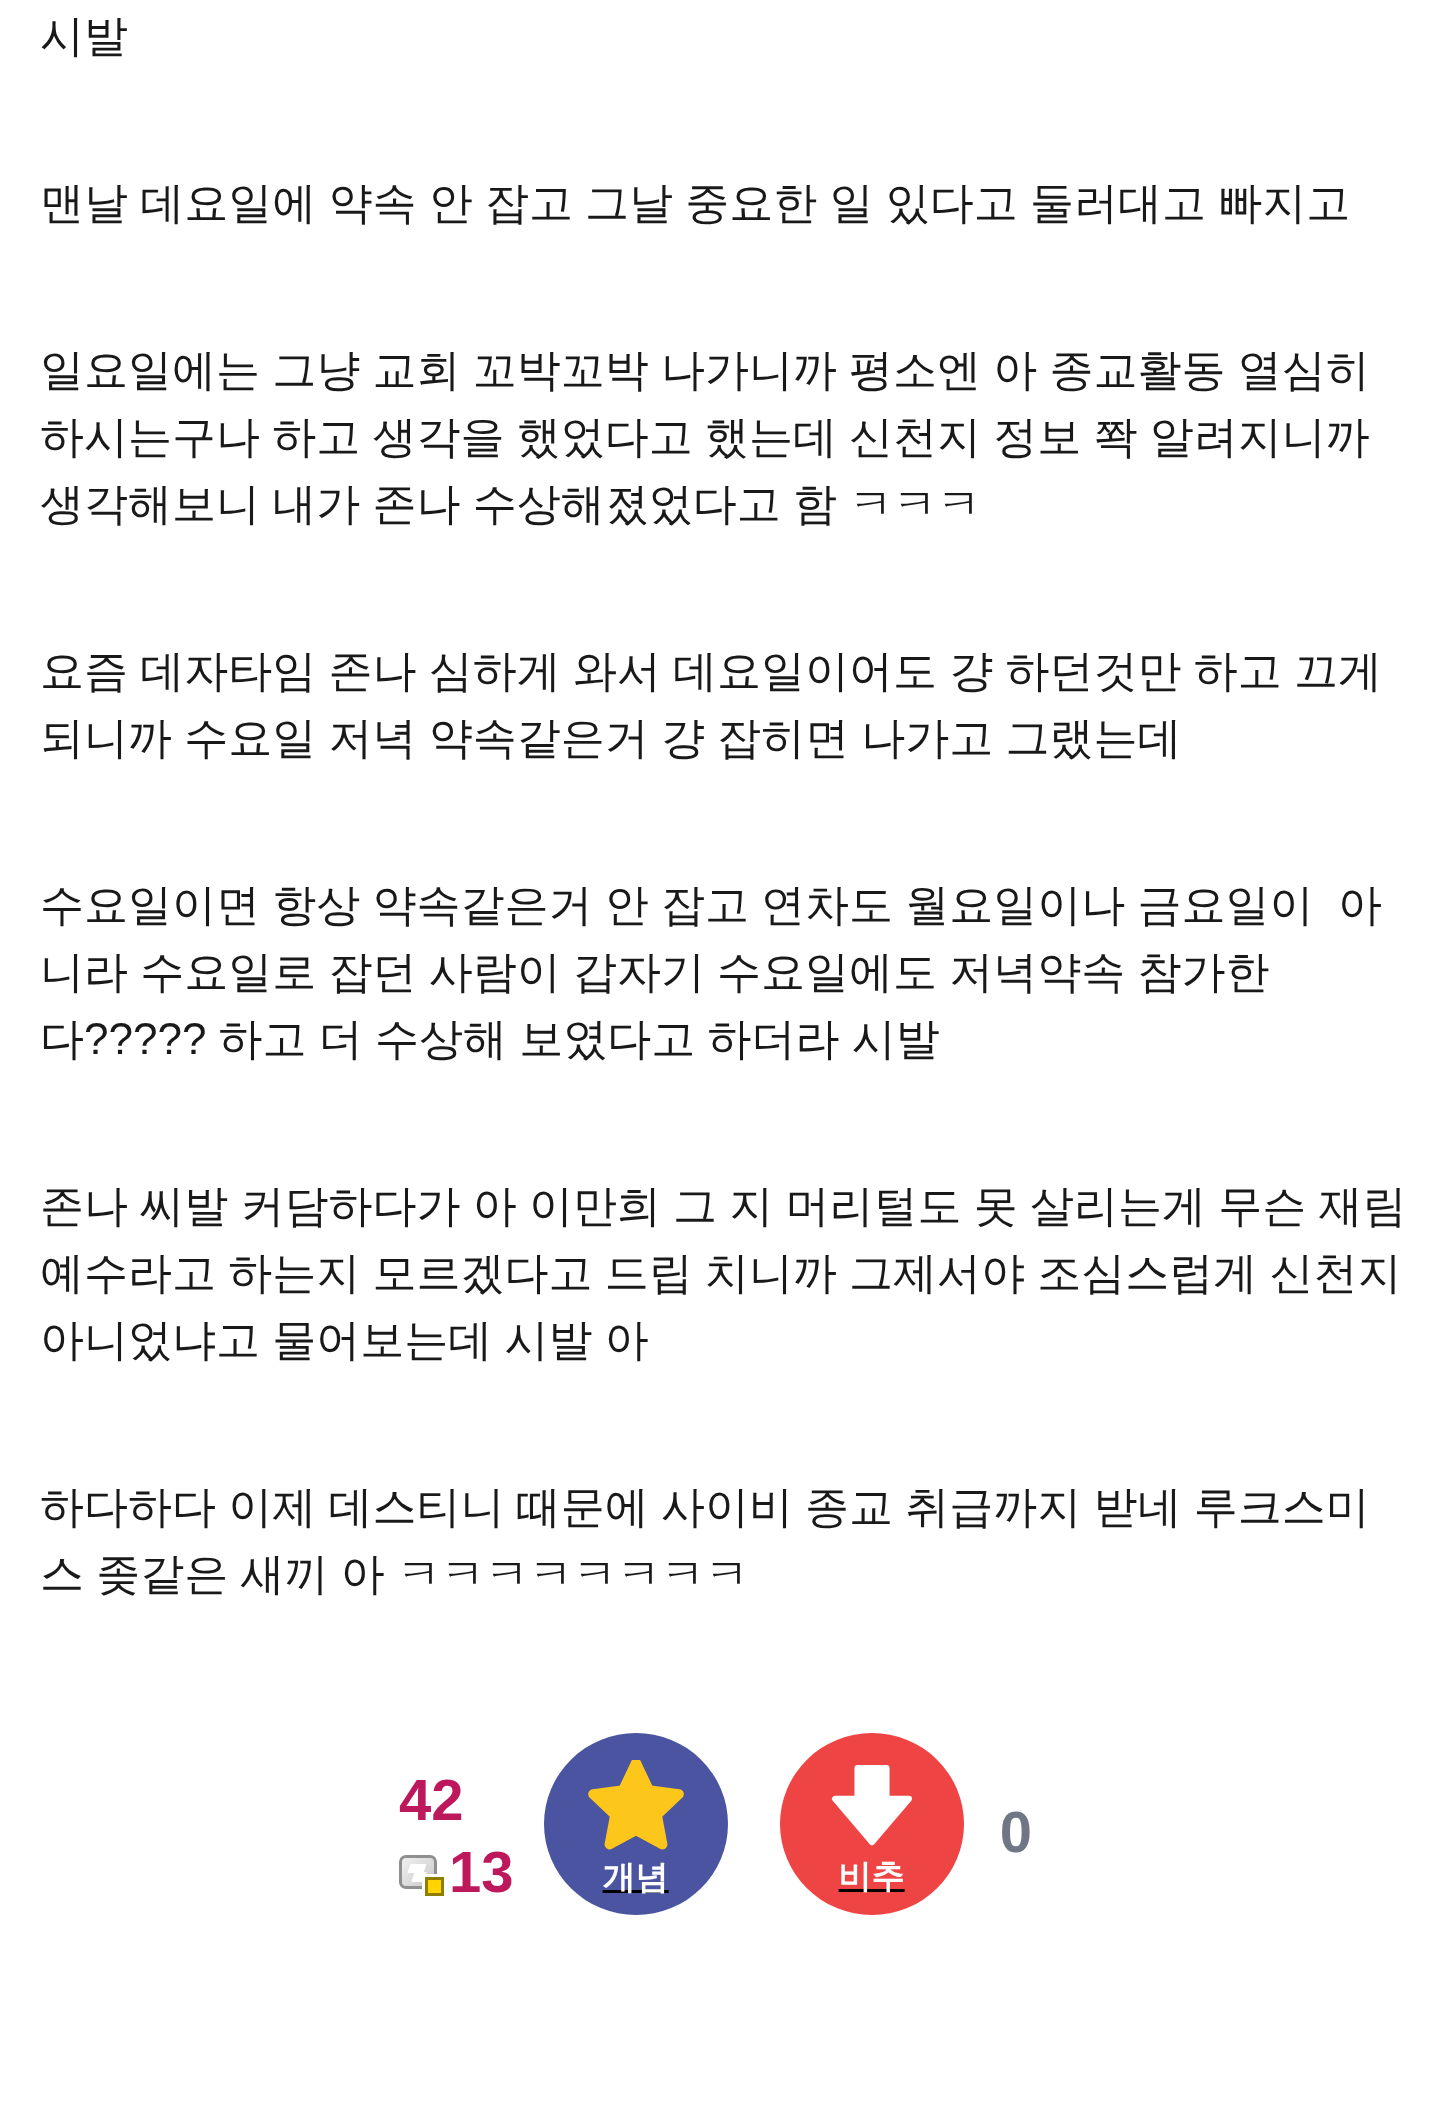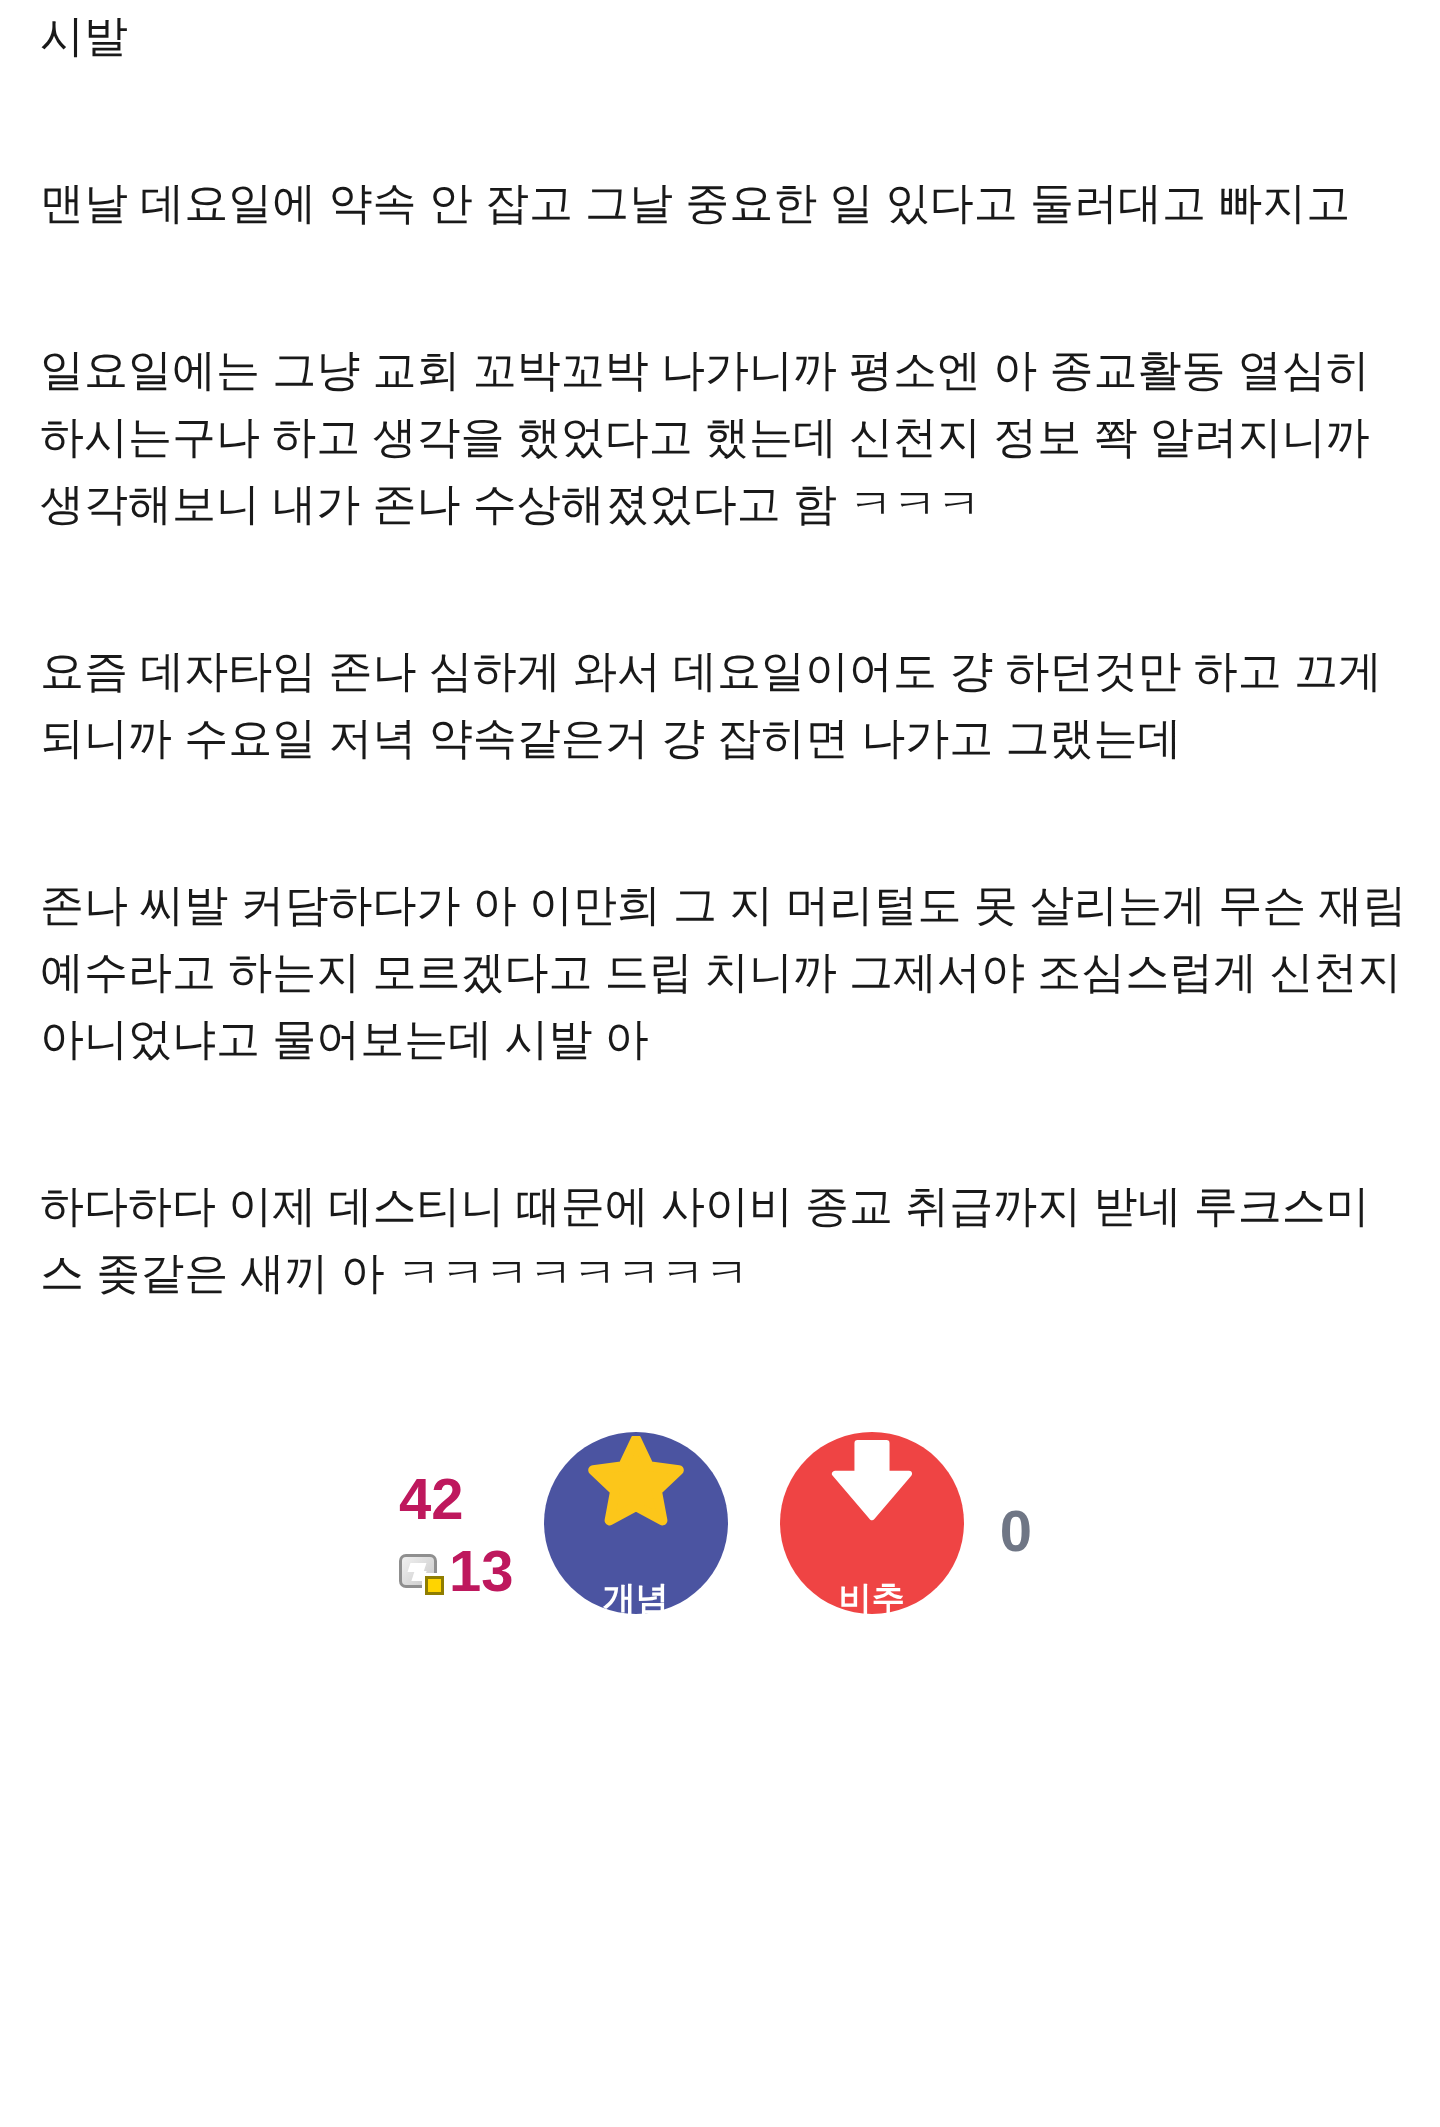--- a/index.html
+++ b/index.html
@@ -75,23 +75,24 @@
   }
   .vote-btn {
     width: 184px;
     height: 182px;
     border-radius: 50%;
     border: none;
     padding: 0;
     display: flex;
     flex-direction: column;
     align-items: center;
-    justify-content: space-between;
+    justify-content: center;
     cursor: pointer;
     font-family: inherit;
+    text-decoration: underline;
   }
   .vote-btn.up { background: #4b54a1; margin-right: 52px; }
   .vote-btn.down { background: #ef4444; }
   .vote-icon { display: block; margin-top: 4px; line-height: 0; }
   .vote-label {
     color: #ffffff;
     font-size: 33px;
     font-weight: bold;
     margin-top: 8px;
     line-height: 1;
@@ -116,20 +117,25 @@
     <div class="line">맨날 데요일에 약속 안 잡고 그날 중요한 일 있다고 둘러대고 빠지고</div>
   </div>
   <div class="para">
     <div class="line">일요일에는 그냥 교회 꼬박꼬박 나가니까 평소엔 아 종교활동 열심히</div>
     <div class="line">하시는구나 하고 생각을 했었다고 했는데 신천지 정보 쫙 알려지니까</div>
     <div class="line">생각해보니 내가 존나 수상해졌었다고 함 ㅋㅋㅋ</div>
   </div>
   <div class="para">
     <div class="line">요즘 데자타임 존나 심하게 와서 데요일이어도 걍 하던것만 하고 끄게</div>
     <div class="line">되니까 수요일 저녁 약속같은거 걍 잡히면 나가고 그랬는데</div>
+  </div>
+  <div class="para">
+    <div class="line">수요일이면 항상 약속같은거 안 잡고 연차도 월요일이나 금요일이  아</div>
+    <div class="line">니라 수요일로 잡던 사람이 갑자기 수요일에도 저녁약속 참가한</div>
+    <div class="line">다????? 하고 더 수상해 보였다고 하더라 시발</div>
   </div>
   <div class="para">
     <div class="line">존나 씨발 커담하다가 아 이만희 그 지 머리털도 못 살리는게 무슨 재림</div>
     <div class="line">예수라고 하는지 모르겠다고 드립 치니까 그제서야 조심스럽게 신천지</div>
     <div class="line">아니었냐고 물어보는데 시발 아</div>
   </div>
   <div class="para">
     <div class="line">하다하다 이제 데스티니 때문에 사이비 종교 취급까지 받네 루크스미</div>
     <div class="line">스 좆같은 새끼 아 ㅋㅋㅋㅋㅋㅋㅋㅋ</div>
   </div>

